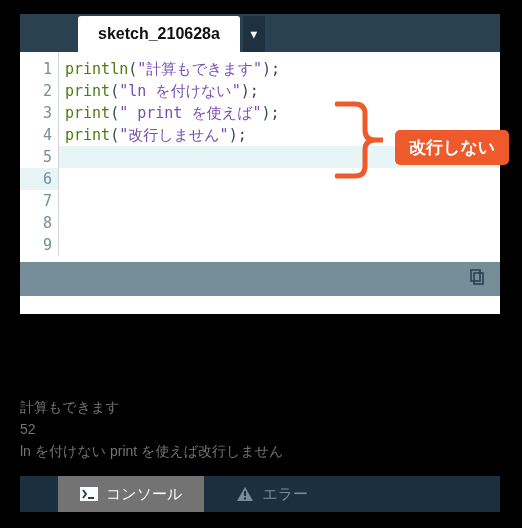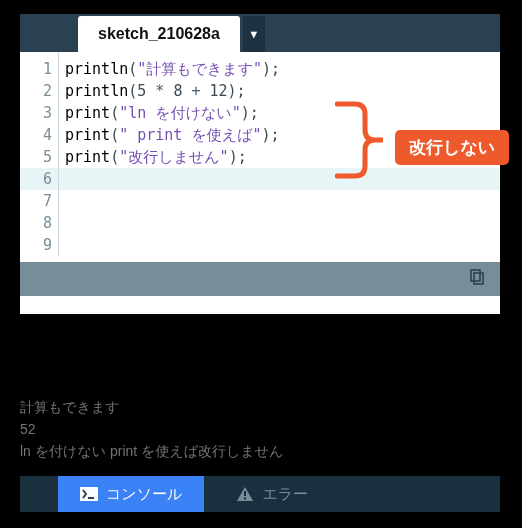--- a/index.html
+++ b/index.html
@@ -63,21 +63,21 @@
 .gutter .ln { padding-right: 6px; height: 22px; line-height: 22px; }
 .code-lines {
   flex: 1;
   padding-top: 6px;
   border-left: 1px solid #cfd6da;
   position: relative;
 }
 .line { height: 22px; line-height: 22px; padding-left: 6px; white-space: pre; }
 .line.current { background: #e7f5f7; }
 .gutter .ln.current { background: #e7f5f7; }
-.fn { color: #000000; }
+.fn { color: #4d7c0f; }
 .str { color: #774fb4; }
 .pn { color: #3a4a54; }
 .num { color: #3a4a54; }
 .op { color: #3a6075; }
 .annotation {
   position: absolute;
   left: 276px; top: 6px;
   width: 200px;
   pointer-events: none;
 }
@@ -129,21 +129,21 @@
   display: flex;
   align-items: center;
   gap: 8px;
   padding: 0 22px;
   font-family: "Hiragino Sans","Meiryo",sans-serif;
   font-size: 15px;
   color: #768e9a;
   margin-left: 10px;
 }
 .btab.active {
-  background: #3b82f6;
+  background: #737373;
   color: #fafcfd;
   margin-left: 38px;
 }
 .btab .ico { display: flex; align-items: center; }
 </style>
 </head>
 <body>
 
 <div class="editor-area">
   <div class="tabbar">
@@ -162,21 +162,20 @@
         <div class="ln">3</div>
         <div class="ln">4</div>
         <div class="ln">5</div>
         <div class="ln current">6</div>
         <div class="ln">7</div>
         <div class="ln">8</div>
         <div class="ln">9</div>
       </div>
     <div class="code-lines" id="code-lines">
       <div class="line"><span class="fn">println</span><span class="pn">(</span><span class="str">"計算もできます"</span><span class="pn">)</span><span class="pn">;</span></div>
-        <div class="line"><span class="fn">println</span><span class="pn">(</span><span class="num">5</span><span class="op"> * </span><span class="num">8</span><span class="op"> + </span><span class="num">12</span><span class="pn">)</span><span class="pn">;</span></div>
         <div class="line"><span class="fn">print</span><span class="pn">(</span><span class="str">"ln を付けない"</span><span class="pn">)</span><span class="pn">;</span></div>
         <div class="line"><span class="fn">print</span><span class="pn">(</span><span class="str">" print を使えば"</span><span class="pn">)</span><span class="pn">;</span></div>
         <div class="line"><span class="fn">print</span><span class="pn">(</span><span class="str">"改行しません"</span><span class="pn">)</span><span class="pn">;</span></div>
         <div class="line current"></div>
         <div class="line"></div>
         <div class="line"></div>
         <div class="line"></div>
         <div class="annotation">
         <svg class="bracket" width="52" height="80">
           <path d="M 2 4 L 20 4 Q 30 4 30 14 L 30 30 Q 30 40 40 40 L 50 40 M 40 40 Q 30 40 30 50 L 30 66 Q 30 76 20 76 L 2 76" stroke="#ee5a2b" stroke-width="5" fill="none" stroke-linecap="round"></path>

